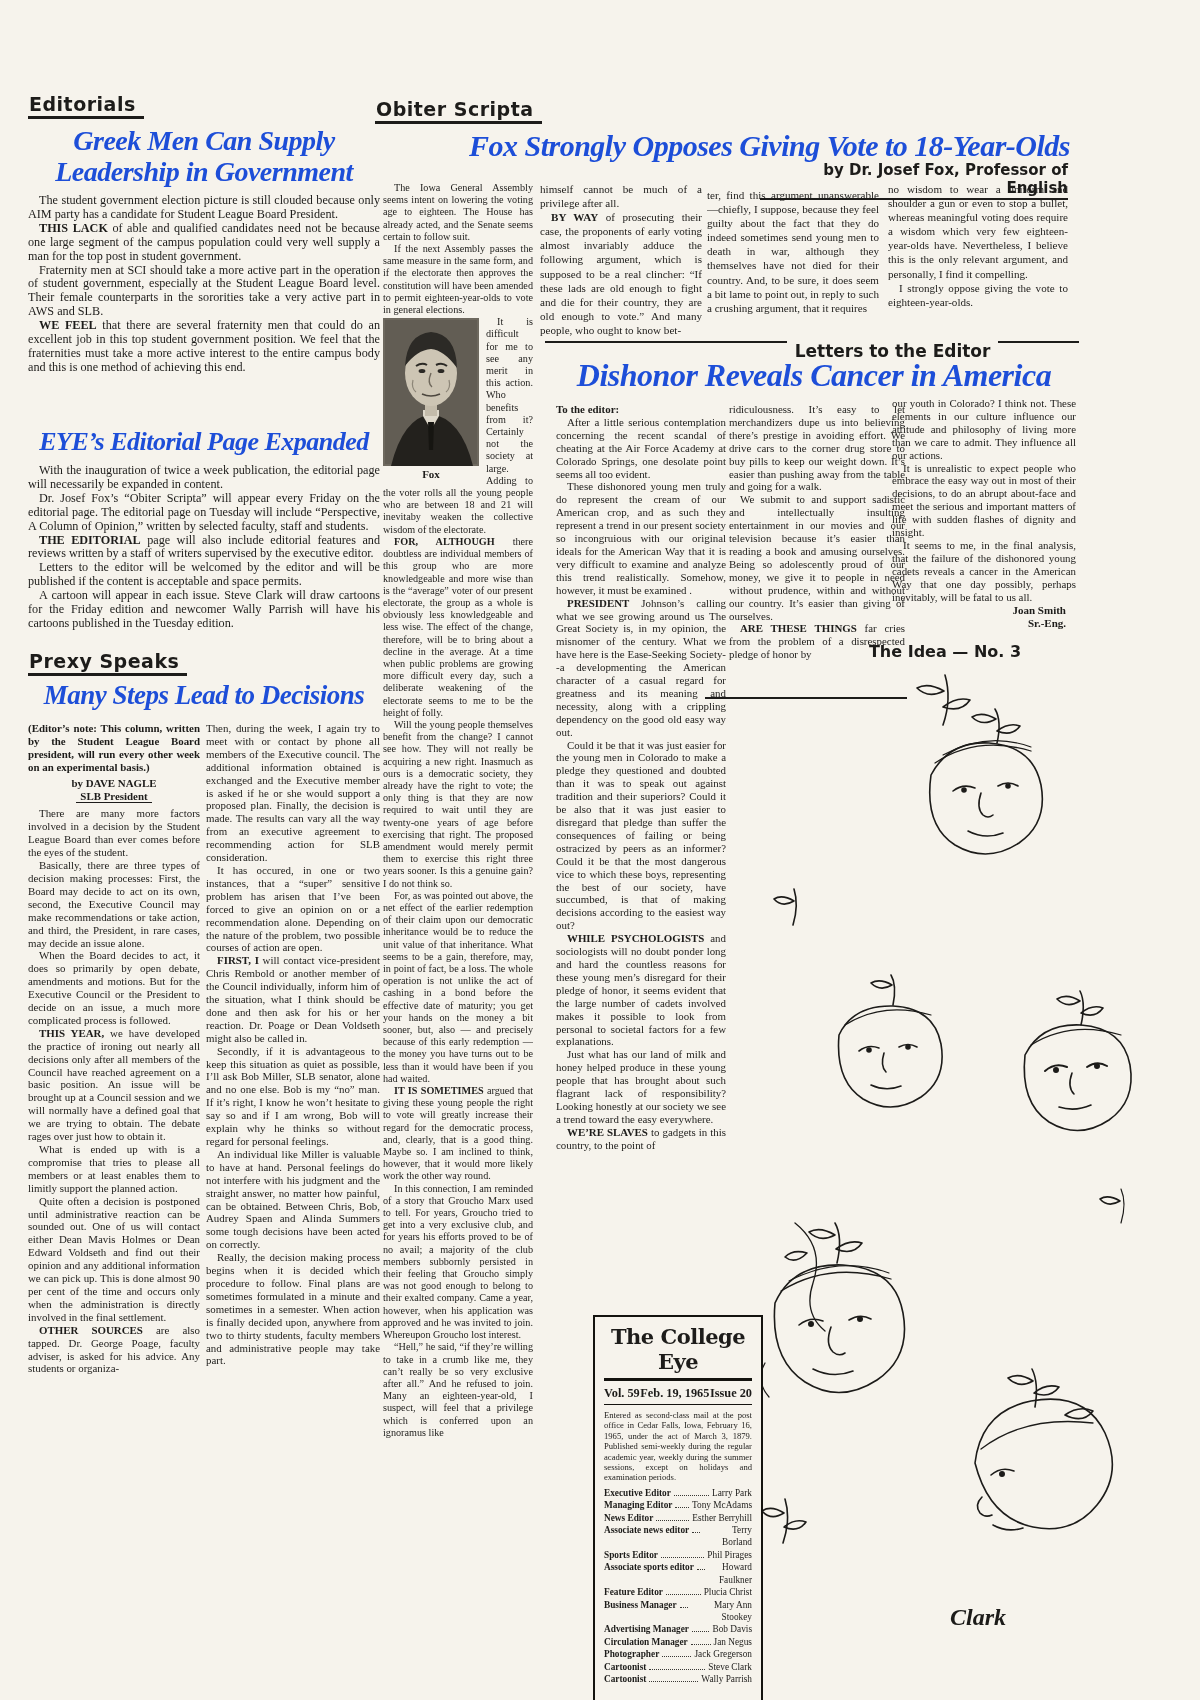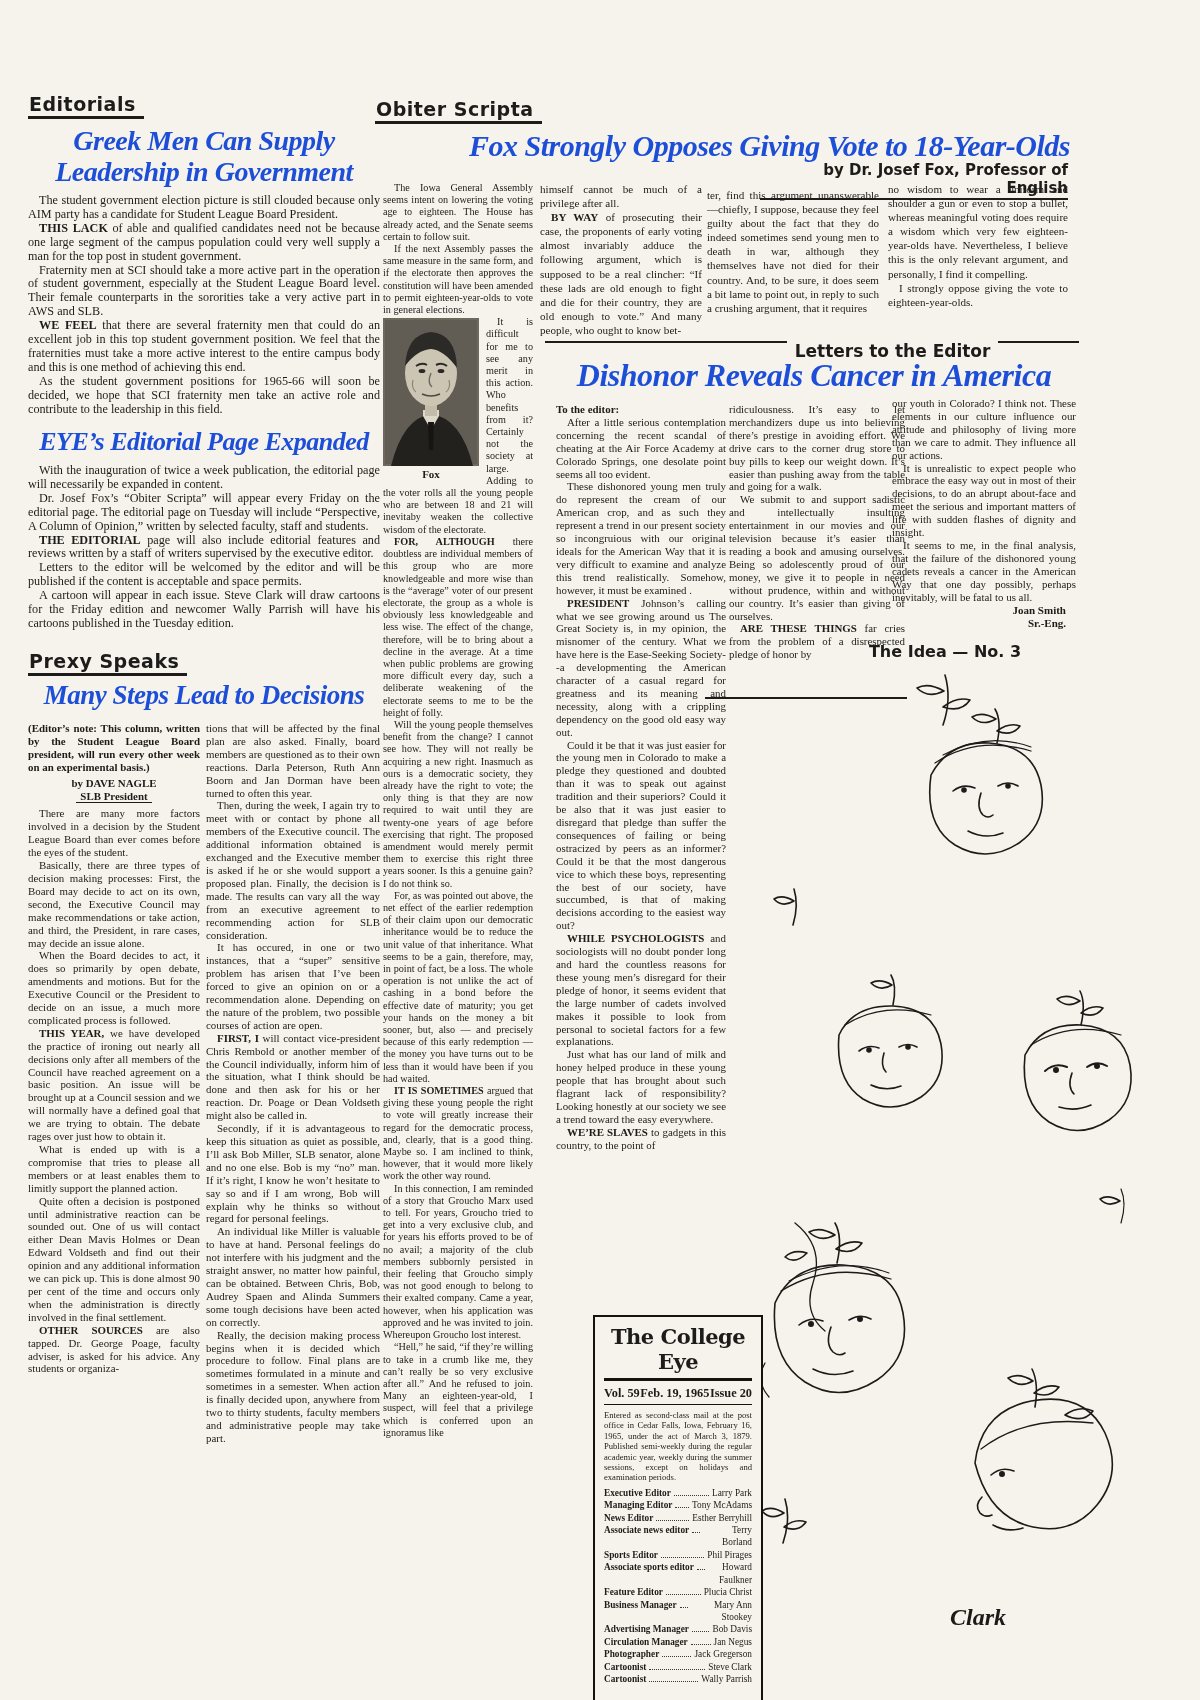--- a/index.html
+++ b/index.html
@@ -56,21 +56,20 @@
   <div class="abs headline" style="left:28px;top:125px;width:352px;font-size:28px;line-height:31px;text-align:center;">
     <span>Greek Men Can Supply</span><br>
     <span>Leadership in Government</span>
   </div>
 
   <div class="abs bodytext wide" style="left:28px;top:194px;width:352px;height:232px;">
       <p class="para"><b class="plead"></b><span>The student government election picture is still clouded because only AIM party has a candidate for Student League Board President.</span></p>
       <p class="para"><b class="plead">THIS LACK</b><span> of able and qualified candidates need not be because one large segment of the campus population could very well supply a man for the top post in student government.</span></p>
       <p class="para"><b class="plead"></b><span>Fraternity men at SCI should take a more active part in the operation of student government, especially at the Student League Board level. Their female counterparts in the sororities take a very active part in AWS and SLB.</span></p>
       <p class="para"><b class="plead">WE FEEL</b><span> that there are several fraternity men that could do an excellent job in this top student government position. We feel that the fraternities must take a more active interest to the entire campus body and this is one method of achieving this end.</span></p>
-      <p class="para"><b class="plead"></b><span>As the student government positions for 1965-66 will soon be decided, we hope that SCI fraternity men take an active role and contribute to the leadership in this field.</span></p>
     </div>
 
   <div class="abs headline" style="left:28px;top:427px;width:352px;font-size:26px;line-height:30px;text-align:center;">EYE’s Editorial Page Expanded</div>
 
   <div class="abs bodytext wide" style="left:28px;top:464px;width:352px;height:188px;">
       <p class="para"><b class="plead"></b><span>With the inauguration of twice a week publication, the editorial page will necessarily be expanded in content.</span></p>
       <p class="para"><b class="plead"></b><span>Dr. Josef Fox’s “Obiter Scripta” will appear every Friday on the editorial page. The editorial page on Tuesday will include “Perspective, A Column of Opinion,” written by selected faculty, staff and students.</span></p>
       <p class="para"><b class="plead">THE EDITORIAL</b><span> page will also include editorial features and reviews written by a staff of writers supervised by the executive editor.</span></p>
       <p class="para"><b class="plead"></b><span>Letters to the editor will be welcomed by the editor and will be published if the content is acceptable and space permits.</span></p>
       <p class="para"><b class="plead"></b><span>A cartoon will appear in each issue. Steve Clark will draw cartoons for the Friday edition and newcomer Wally Parrish will have his cartoons published in the Tuesday edition.</span></p>
@@ -93,21 +92,20 @@
     <div>
         <p class="para"><b class="plead"></b><span>When the Board decides to act, it does so primarily by open debate, amendments and motions. But for the Executive Council or the President to decide on an issue, a much more complicated process is followed.</span></p>
         <p class="para"><b class="plead">THIS YEAR,</b><span> we have developed the practice of ironing out nearly all decisions only after all members of the Council have reached agreement on a basic position. An issue will be brought up at a Council session and we will normally have a defined goal that we are trying to obtain. The debate rages over just how to obtain it.</span></p>
         <p class="para"><b class="plead"></b><span>What is ended up with is a compromise that tries to please all members or at least enables them to limitly support the planned action.</span></p>
         <p class="para"><b class="plead"></b><span>Quite often a decision is postponed until administrative reaction can be sounded out. One of us will contact either Dean Mavis Holmes or Dean Edward Voldseth and find out their opinion and any additional information we can pick up. This is done almost 90 per cent of the time and occurs only when the administration is directly involved in the final settlement.</span></p>
         <p class="para"><b class="plead">OTHER SOURCES</b><span> are also tapped. Dr. George Poage, faculty adviser, is asked for his advice. Any students or organiza-</span></p>
       </div>
   </div>
 
   <div class="abs bodytext mid cont" style="left:206px;top:722px;width:174px;height:862px;">
-      <p class="para"><b class="plead"></b><span>tions that will be affected by the final plan are also asked. Finally, board members are questioned as to their own reactions. Darla Peterson, Ruth Ann Boorn and Jan Dorman have been turned to often this year.</span></p>
       <p class="para"><b class="plead"></b><span>Then, during the week, I again try to meet with or contact by phone all members of the Executive council. The additional information obtained is exchanged and the Executive member is asked if he or she would support a proposed plan. Finally, the decision is made. The results can vary all the way from an executive agreement to recommending action for SLB consideration.</span></p>
       <p class="para"><b class="plead"></b><span>It has occured, in one or two instances, that a “super” sensitive problem has arisen that I’ve been forced to give an opinion on or a recommendation alone. Depending on the nature of the problem, two possible courses of action are open.</span></p>
       <p class="para"><b class="plead">FIRST, I</b><span> will contact vice-president Chris Rembold or another member of the Council individually, inform him of the situation, what I think should be done and then ask for his or her reaction. Dr. Poage or Dean Voldseth might also be called in.</span></p>
       <p class="para"><b class="plead"></b><span>Secondly, if it is advantageous to keep this situation as quiet as possible, I’ll ask Bob Miller, SLB senator, alone and no one else. Bob is my “no” man. If it’s right, I know he won’t hesitate to say so and if I am wrong, Bob will explain why he thinks so without regard for personal feelings.</span></p>
       <p class="para"><b class="plead"></b><span>An individual like Miller is valuable to have at hand. Personal feelings do not interfere with his judgment and the straight answer, no matter how painful, can be obtained. Between Chris, Bob, Audrey Spaen and Alinda Summers some tough decisions have been acted on correctly.</span></p>
       <p class="para"><b class="plead"></b><span>Really, the decision making process begins when it is decided which procedure to follow. Final plans are sometimes formulated in a minute and sometimes in a semester. When action is finally decided upon, anywhere from two to thirty students, faculty members and administrative people may take part.</span></p>
     </div>
 
   <div class="abs kicker" style="left:375px;top:98px;">Obiter Scripta</div>
 

